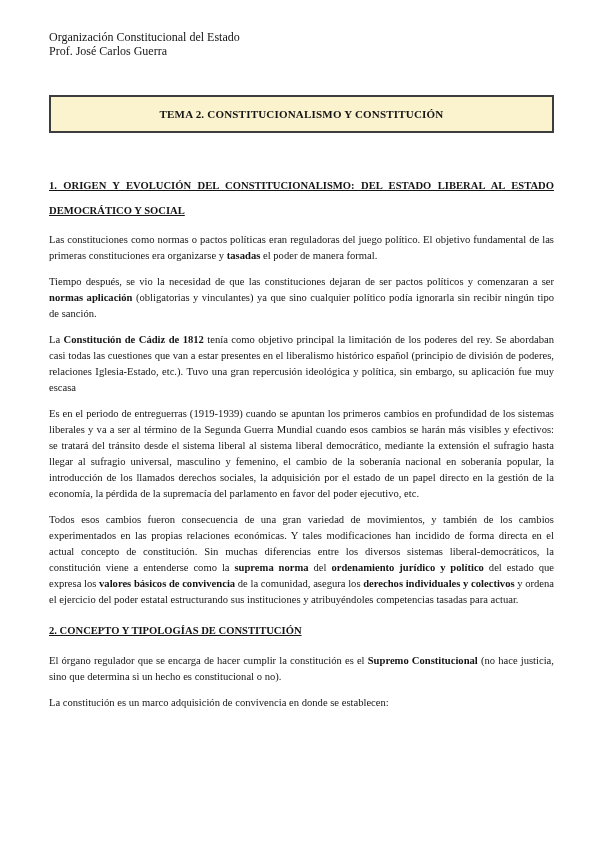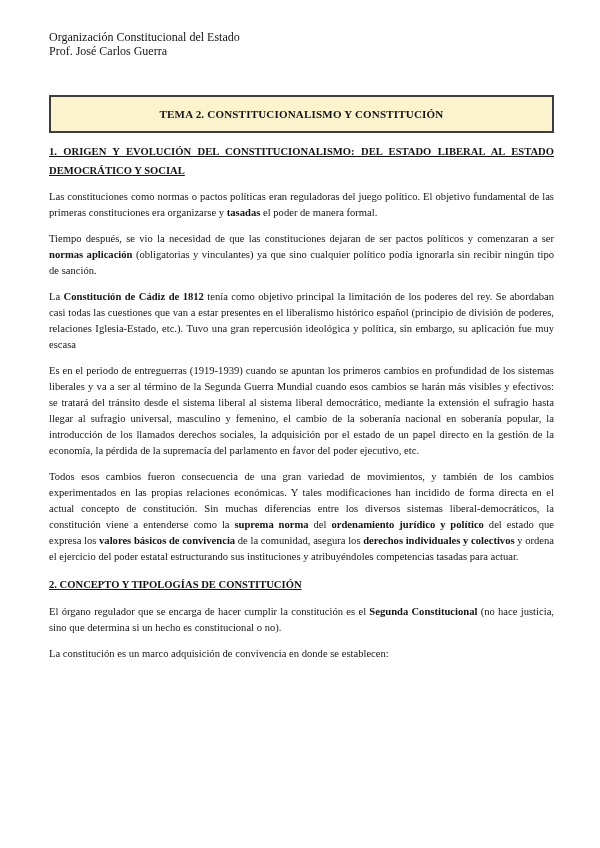--- a/index.html
+++ b/index.html
@@ -19,32 +19,32 @@
     line-height: 14px;
     margin-bottom: 37px;
   }
   .title-box {
     border: 2px solid #3d3d3d;
     background: #fbf2ce;
     height: 34px;
     display: flex;
     align-items: center;
     justify-content: center;
-    margin-bottom: 9px;
+    margin-bottom: 40px;
   }
   .title-box .title {
     font-weight: bold;
     font-size: 11px;
     letter-spacing: 0.2px;
   }
   .sec-heading {
     font-size: 10.6px;
     font-weight: bold;
     text-decoration: underline;
-    line-height: 19px;
+    line-height: 25px;
     margin: 0 0 9px 0;
     text-align: justify;
   }
   .sec-heading.sec2 {
     margin-bottom: 10px;
   }
   .para {
     font-size: 10.6px;
     line-height: 16px;
     text-align: justify;
@@ -69,16 +69,16 @@
   <h2 class="sec-heading">1. ORIGEN Y EVOLUCIÓN DEL  CONSTITUCIONALISMO: DEL ESTADO LIBERAL AL ESTADO DEMOCRÁTICO Y SOCIAL</h2>
 
   <p class="para">Las constituciones como normas o pactos políticas eran reguladoras del juego político. El objetivo fundamental de las primeras constituciones era organizarse y <b>tasadas</b> el poder de manera formal.</p>
   <p class="para">Tiempo después, se vio la necesidad de que las constituciones dejaran de ser pactos políticos y comenzaran a ser <b>normas aplicación</b> (obligatorias y vinculantes) ya que sino cualquier político podía ignorarla sin recibir ningún tipo de sanción.</p>
   <p class="para">La <b>Constitución de Cádiz de 1812</b> tenía como objetivo principal la limitación de los poderes del rey. Se abordaban casi todas las cuestiones que van a estar presentes en el liberalismo histórico español (principio de división de poderes, relaciones Iglesia-Estado, etc.). Tuvo una gran repercusión ideológica y política, sin embargo, su aplicación fue muy escasa</p>
   <p class="para">Es en el periodo de entreguerras (1919-1939) cuando se apuntan los primeros cambios en profundidad de los sistemas liberales y va a ser al término de la Segunda Guerra Mundial cuando esos cambios se harán más visibles y efectivos: se tratará del tránsito desde el sistema liberal al sistema liberal democrático, mediante la extensión el sufragio hasta llegar al sufragio universal, masculino y femenino, el cambio de la soberanía nacional en soberanía popular, la introducción de los llamados derechos sociales, la adquisición por el estado de un papel directo en la gestión de la economía, la pérdida de la supremacía del parlamento en favor del poder ejecutivo, etc.</p>
   <p class="para">Todos esos cambios fueron consecuencia de una gran variedad de movimientos, y también de los cambios experimentados en las propias relaciones económicas. Y tales modificaciones han incidido de forma directa en el actual concepto de constitución. Sin muchas diferencias entre los diversos sistemas liberal-democráticos, la constitución viene a entenderse como la <b>suprema norma</b> del <b>ordenamiento jurídico y político</b> del estado que expresa los <b>valores básicos de convivencia</b> de la comunidad, asegura los <b>derechos individuales y colectivos</b> y ordena el ejercicio del poder estatal estructurando sus instituciones y atribuyéndoles competencias tasadas para actuar.</p>
 
   <h2 class="sec-heading sec2">2. CONCEPTO Y TIPOLOGÍAS DE CONSTITUCIÓN</h2>
 
-  <p class="para">El órgano regulador que se encarga de hacer cumplir la constitución es el <b>Segunda Constitucional</b> (no hace justicia, sino que determina si un hecho es constitucional o no).</p>
+  <p class="para">El órgano regulador que se encarga de hacer cumplir la constitución es el <b>Supremo Constitucional</b> (no hace justicia, sino que determina si un hecho es constitucional o no).</p>
   <p class="para">La constitución es un marco adquisición de convivencia en donde se establecen:</p>
 
 </div>
 
 </body></html>

